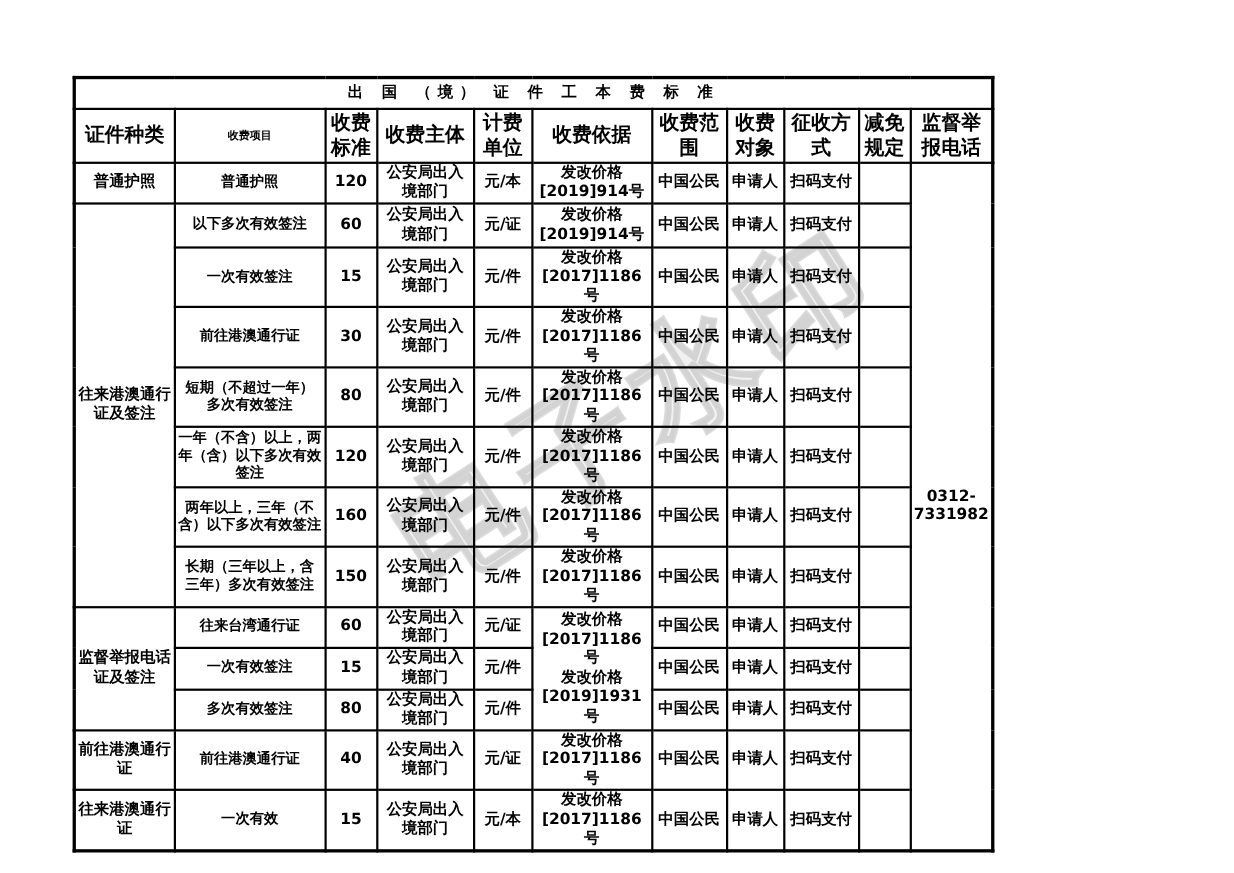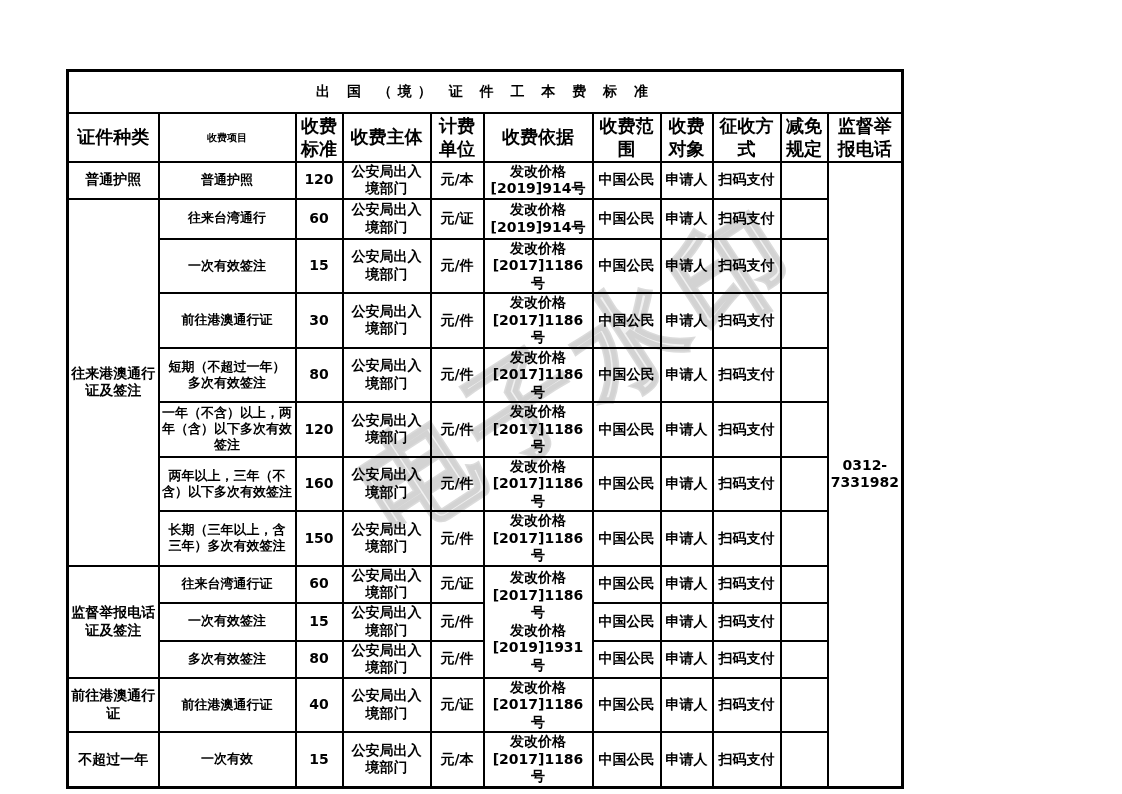--- a/index.html
+++ b/index.html
@@ -22,21 +22,21 @@
     border-collapse: collapse; table-layout: fixed;
     border: 3px solid #000; z-index: 1; background: transparent;
   }
   .fee-table td, .fee-table th {
     border: 2px solid #000;
     text-align: center; vertical-align: middle;
     font-weight: bold; color: #000;
     white-space: pre-line; line-height: 1.25;
     padding: 0 2px; overflow: hidden;
   }
-  .title-cell { font-size: 29px; letter-spacing: 6px; font-weight: bold; height: 42px; line-height: 1.1; }
+  .title-cell { font-size: 29px; letter-spacing: 6px; font-weight: bold; height: 28px; line-height: 1.1; }
   .fee-table th { font-size: 18px; height: 49px; line-height: 1.3; }
   .fee-table th.h-small { font-size: 10px; }
   .fee-table td { font-size: 14px; }
   .fee-table td.c-doctype { font-size: 14px; }
   .fee-table td.c-project { font-size: 13px; }
   .fee-table td.c-hotline { font-size: 14px; }
 </style>
 </head>
 <body>
 
@@ -91,21 +91,21 @@
       <td>申请人</td>
       <td>扫码支付</td>
       <td></td>
       <td class="c-hotline" rowspan="13">0312-
 7331982</td>
     </tr>
 
     <tr style="height:40px">
       <td class="c-doctype" rowspan="7">往来港澳通行
 证及签注</td>
-      <td class="c-project">往来台湾通行</td>
+      <td class="c-project">以下多次有效签注</td>
       <td>60</td>
       <td>公安局出入
 境部门</td>
       <td>元/证</td>
       <td>发改价格
 [2019]914号</td>
       <td>中国公民</td>
       <td>申请人</td>
       <td>扫码支付</td>
       <td></td>
@@ -252,21 +252,21 @@
       <td>元/证</td>
       <td>发改价格
 [2017]1186号</td>
       <td>中国公民</td>
       <td>申请人</td>
       <td>扫码支付</td>
       <td></td>
     </tr>
 
     <tr style="height:40px">
-      <td class="c-doctype">不超过一年</td>
+      <td class="c-doctype">往来港澳通行证</td>
       <td class="c-project">一次有效</td>
       <td>15</td>
       <td>公安局出入
 境部门</td>
       <td>元/本</td>
       <td>发改价格
 [2017]1186号</td>
       <td>中国公民</td>
       <td>申请人</td>
       <td>扫码支付</td>

